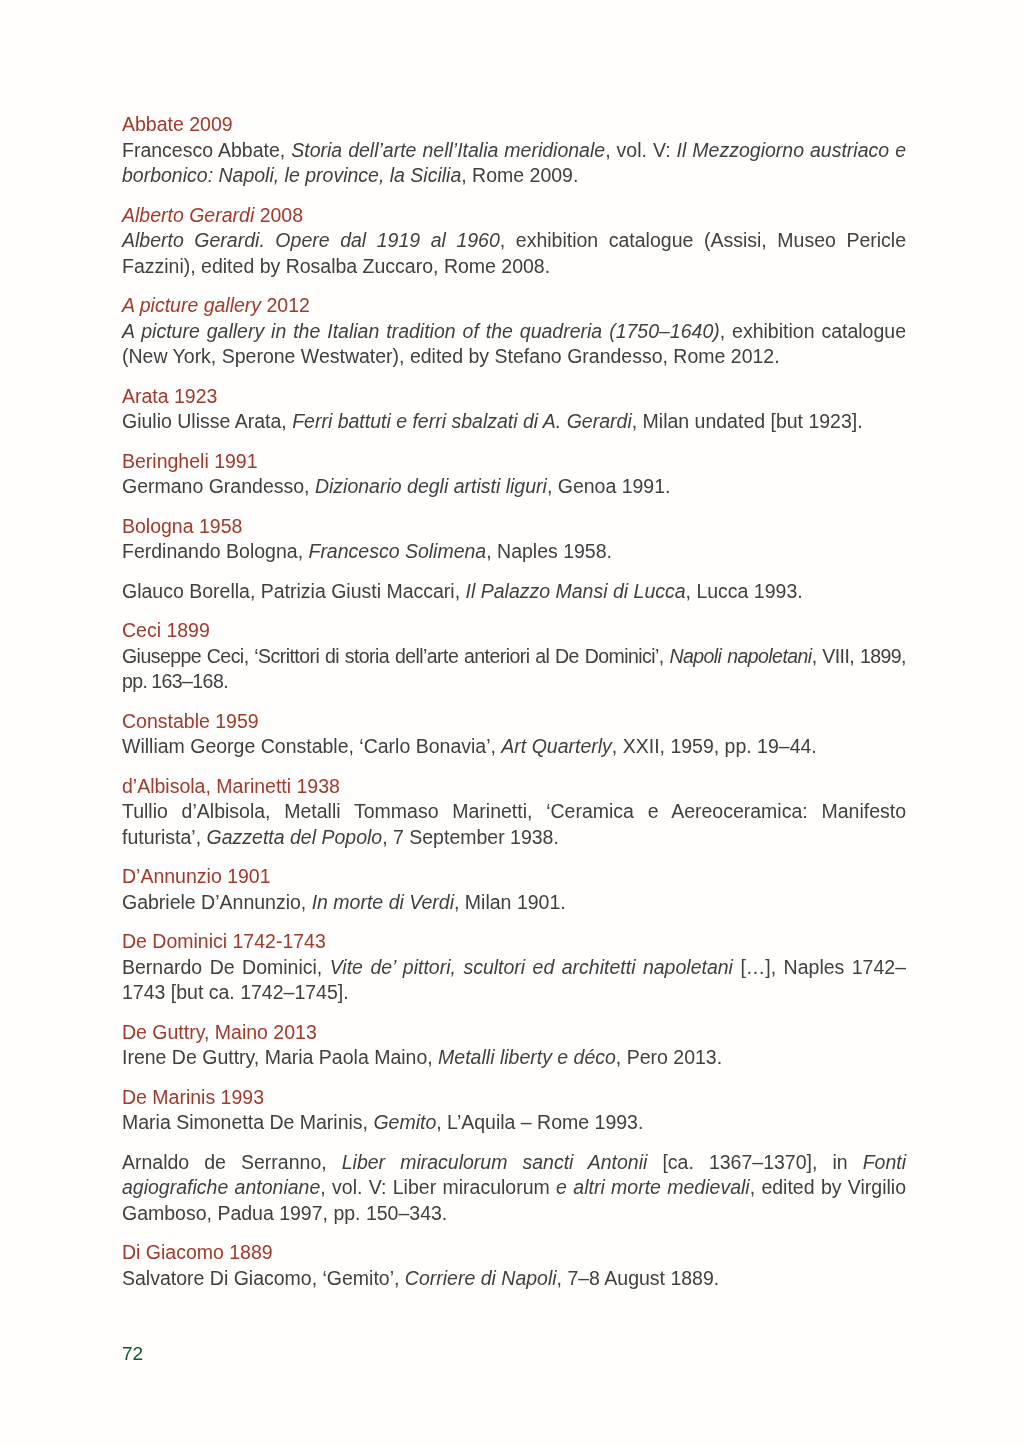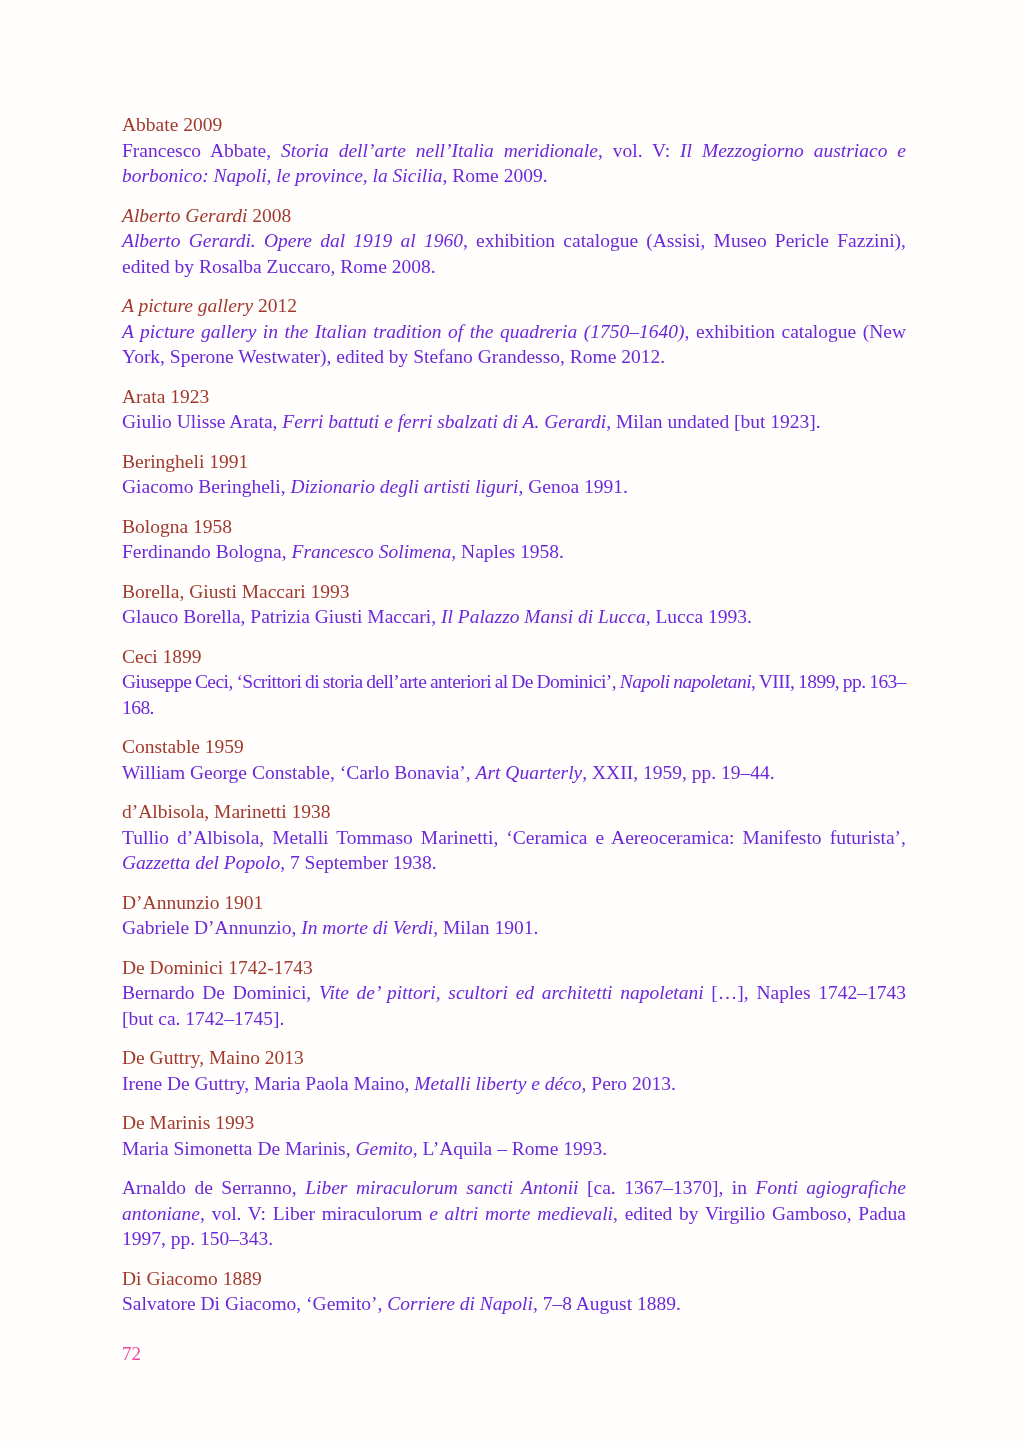--- a/index.html
+++ b/index.html
@@ -6,21 +6,21 @@
     margin: 0;
     padding: 0;
     background: #ffffff;
   }
   .page {
     position: relative;
     width: 1024px;
     height: 1445px;
     background: #fffefd;
     overflow: hidden;
-    font-family: Liberation Serif, serif;
+    font-family: Liberation Sans, sans-serif;
   }
   .bibliography {
     position: absolute;
     left: 122px;
     top: 112px;
     width: 784px;
   }
   .entry {
     margin: 0 0 14px 0;
   }
@@ -28,36 +28,36 @@
     margin: 0;
     font-weight: normal;
     font-size: 19.5px;
     line-height: 25.5px;
     color: var(--accent, #a23a2c);
   }
   .entry-body {
     margin: 0;
     font-size: 19.5px;
     line-height: 25.5px;
-    color: #6d28d9;
+    color: #404040;
     text-align: justify;
     text-justify: inter-word;
   }
   .entry.condensed .entry-body {
     letter-spacing: -0.55px;
     word-spacing: -1.2px;
   }
   .it { font-style: italic; }
   .page-footer {
     position: absolute;
     left: 122px;
     top: 1342px;
     font-size: 19px;
     line-height: 24px;
-    color: #ec4899;
+    color: #14532d;
   }
 </style>
 </head>
 <body>
 
 <div class="page" style="--accent: #a23a2c; background: rgb(255, 254, 253);">
   <main class="bibliography">
   <section class="entry">
     <h3 class="entry-heading"><span>Abbate 2009</span></h3>
     <p class="entry-body"><span>Francesco Abbate, </span><span class="it">Storia dell’arte nell’Italia meridionale</span><span>, vol. V: </span><span class="it">Il Mezzogiorno austriaco e borbonico: Napoli, le province, la Sicilia</span><span>, Rome 2009.</span></p>
@@ -73,30 +73,29 @@
     <p class="entry-body"><span class="it">A picture gallery in the Italian tradition of the quadreria (1750–1640)</span><span>, exhibition catalogue (New York, Sperone Westwater), edited by Stefano Grandesso, Rome 2012.</span></p>
   </section>
 
   <section class="entry">
     <h3 class="entry-heading"><span>Arata 1923</span></h3>
     <p class="entry-body"><span>Giulio Ulisse Arata, </span><span class="it">Ferri battuti e ferri sbalzati di A. Gerardi</span><span>, Milan undated [but 1923].</span></p>
   </section>
 
   <section class="entry">
     <h3 class="entry-heading"><span>Beringheli 1991</span></h3>
-    <p class="entry-body"><span>Giacomo Beringheli, </span><span class="it">Dizionario degli artisti liguri</span><span>, Genoa 1991.</span></p>
+    <p class="entry-body"><span>Germano Grandesso, </span><span class="it">Dizionario degli artisti liguri</span><span>, Genoa 1991.</span></p>
   </section>
 
   <section class="entry">
     <h3 class="entry-heading"><span>Bologna 1958</span></h3>
     <p class="entry-body"><span>Ferdinando Bologna, </span><span class="it">Francesco Solimena</span><span>, Naples 1958.</span></p>
   </section>
 
   <section class="entry">
-    <h3 class="entry-heading"><span>Borella, Giusti Maccari 1993</span></h3>
     <p class="entry-body"><span>Glauco Borella, Patrizia Giusti Maccari, </span><span class="it">Il Palazzo Mansi di Lucca</span><span>, Lucca 1993.</span></p>
   </section>
 
   <section class="entry condensed">
     <h3 class="entry-heading"><span>Ceci 1899</span></h3>
     <p class="entry-body"><span>Giuseppe Ceci, ‘Scrittori di storia dell’arte anteriori al De Dominici’, </span><span class="it">Napoli napoletani</span><span>, VIII, 1899, pp. 163–168.</span></p>
   </section>
 
   <section class="entry">
     <h3 class="entry-heading"><span>Constable 1959</span></h3>

